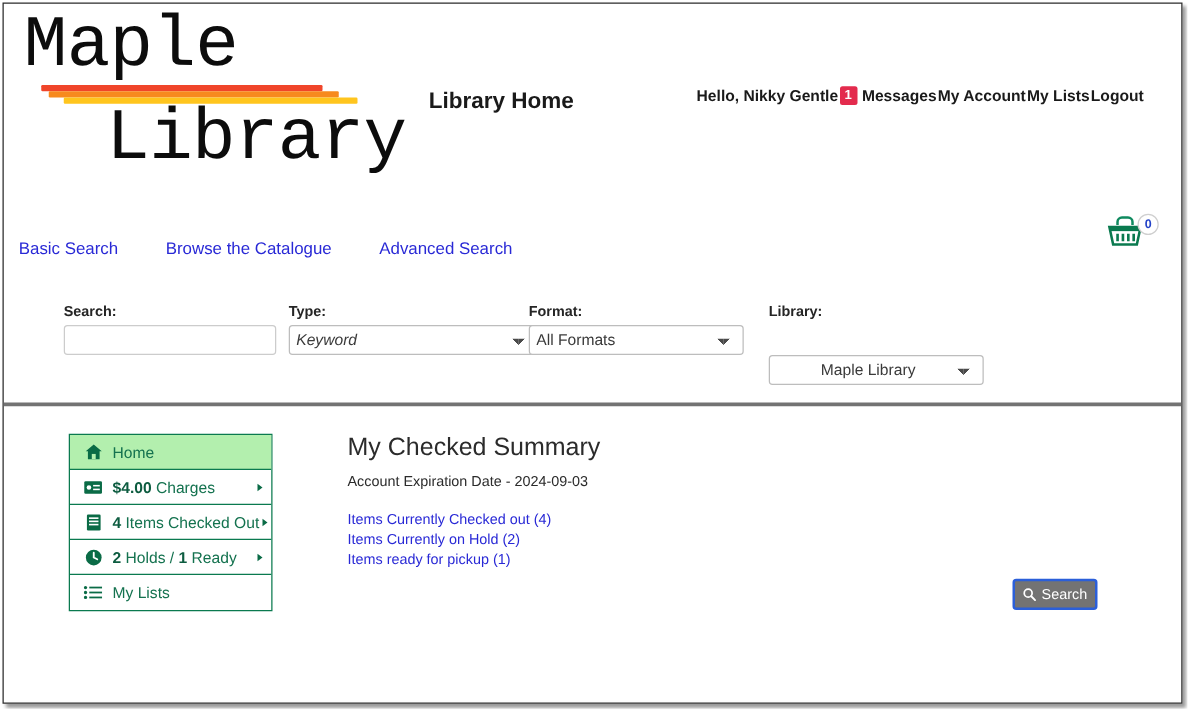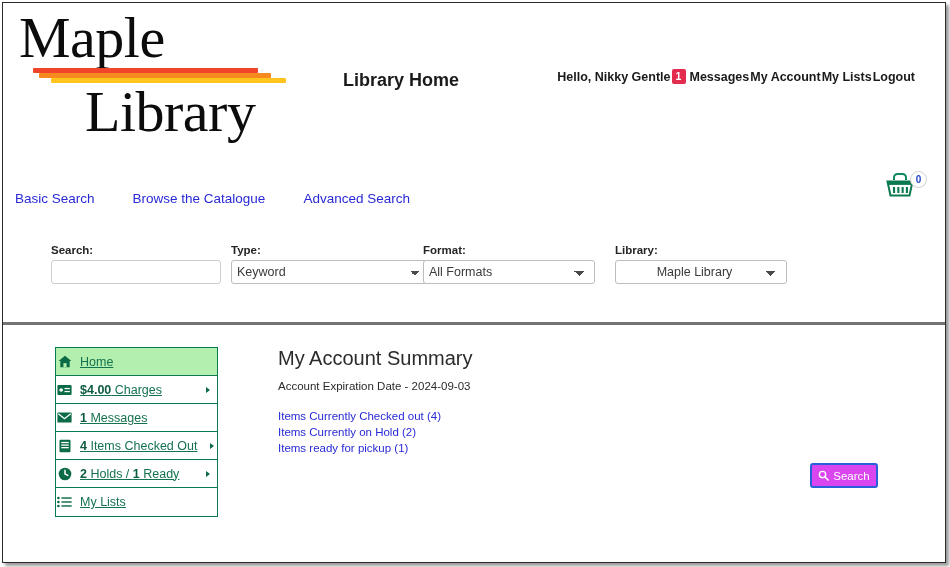--- a/index.html
+++ b/index.html
@@ -26,21 +26,21 @@
   #masthead {
     position: relative;
     height: 160px;
   }
   #brand-logo {
     position: absolute;
     left: 8px; top: 2px;
     width: 300px; height: 148px;
   }
   .logo-word {
-    font-family: Liberation Serif, serif;
+    font-family: Liberation Mono, monospace;
     font-weight: 400;
     color: #0c0c0c;
     letter-spacing: -0.5px;
     line-height: 1;
   }
   #logo-maple {
     position: absolute;
     left: 8px; top: 4px;
     font-size: 58px;
   }
@@ -154,29 +154,29 @@
     background-position:
       calc(100% - 15px) 10px,
       calc(100% - 10px) 10px;
     background-size: 5px 5px, 5px 5px;
     background-repeat: no-repeat;
   }
   #group-search { left: 48px; }
   #group-type   { left: 228px; }
   #group-format { left: 420px; }
   #group-library{ left: 612px; }
-  #type-select    { width: 200px; }
+  #type-select    { width: 200px; font-style: italic; }
   #format-select  { width: 172px; }
-  #library-select { width: 172px; text-align: center; padding-right: 18px; }
+  #library-select { width: 172px; text-align: center; padding-right: 18px; margin-top: 24px; }
 
   #search-submit-button {
     position: absolute;
     left: 807px; top: 253px;
     width: 68px; height: 25px;
-    background: #d946ef;
+    background: #737373;
     border: 2px solid #2b5fd9;
     border-radius: 3px;
     color: #ffffff;
     font-size: 11.5px;
     font-family: "Liberation Sans", sans-serif;
     display: flex; align-items: center; justify-content: center; gap: 4px;
     cursor: pointer;
     padding: 0;
   }
 
@@ -190,26 +190,26 @@
     position: absolute;
     left: 52px; top: 22px;
     width: 163px;
     border: 1px solid #0a7a4f;
     background: #ffffff;
   }
   .sidebar-row {
     position: relative;
     height: 28px;
     display: flex; align-items: center;
+    padding-left: 10px;
     border-bottom: 1px solid #0a7a4f;
     font-size: 12.5px;
     color: #14724f;
     cursor: pointer;
     white-space: nowrap;
-    text-decoration: underline;
   }
   .sidebar-row:last-child { border-bottom: none; }
   .sidebar-row.active { background: #b3efae; }
   .sidebar-row .row-icon {
     width: 17px; margin-right: 7px;
     display: inline-flex; align-items: center; justify-content: center;
     color: #0a6b46;
     flex: 0 0 auto;
   }
   .sidebar-row .row-label { color: #14724f; }
@@ -357,29 +357,20 @@
             <rect x="0.5" y="0.5" width="17" height="12" rx="1.3" fill="#0a6b46"></rect>
             <circle cx="5" cy="6.5" r="2.2" fill="#ffffff"></circle>
             <rect x="9" y="4" width="6.4" height="1.5" fill="#ffffff"></rect>
             <rect x="9" y="7.6" width="6.4" height="1.5" fill="#ffffff"></rect>
           </svg>
         </span>
         <span class="row-label"><b>$4.00</b><span> Charges</span></span>
         <span class="row-caret"></span>
       </div>
 
-      <div class="sidebar-row">
-        <span class="row-icon">
-          <svg width="15" height="11" viewBox="0 0 18 13">
-            <rect x="0.5" y="0.5" width="17" height="12" rx="1" fill="#0a6b46"></rect>
-            <path d="M1.6 2 L9 8 L16.4 2" fill="none" stroke="#ffffff" stroke-width="1.6"></path>
-          </svg>
-        </span>
-        <span class="row-label"><b>1</b><span> Messages</span></span>
-      </div>
 
       <div class="sidebar-row">
         <span class="row-icon">
           <svg width="12" height="14" viewBox="0 0 14 16">
             <rect x="0.6" y="0.6" width="12.8" height="14.8" rx="1.2" fill="#0a6b46"></rect>
             <rect x="2.6" y="3.2" width="8.8" height="1.5" fill="#ffffff"></rect>
             <rect x="2.6" y="6.2" width="8.8" height="1.5" fill="#ffffff"></rect>
             <rect x="2.6" y="9.2" width="8.8" height="1.5" fill="#ffffff"></rect>
           </svg>
         </span>
@@ -408,21 +399,21 @@
             <rect x="5" y="1.2" width="11.6" height="1.6" fill="#0a6b46"></rect>
             <rect x="5" y="5.7" width="11.6" height="1.6" fill="#0a6b46"></rect>
             <rect x="5" y="10.2" width="11.6" height="1.6" fill="#0a6b46"></rect>
           </svg>
         </span>
         <span class="row-label">My Lists</span>
       </div>
     </div>
 
     <div id="account-main">
-      <h1 id="account-title">My Account Summary</h1>
+      <h1 id="account-title">My Checked Summary</h1>
       <p id="account-expiration">Account Expiration Date - 2024-09-03</p>
       <a class="summary-link" href="#">Items Currently Checked out (4)</a>
       <a class="summary-link" href="#">Items Currently on Hold (2)</a>
       <a class="summary-link" href="#">Items ready for pickup (1)</a>
     </div>
   </div>
 
 </div>
 
 </body></html>

